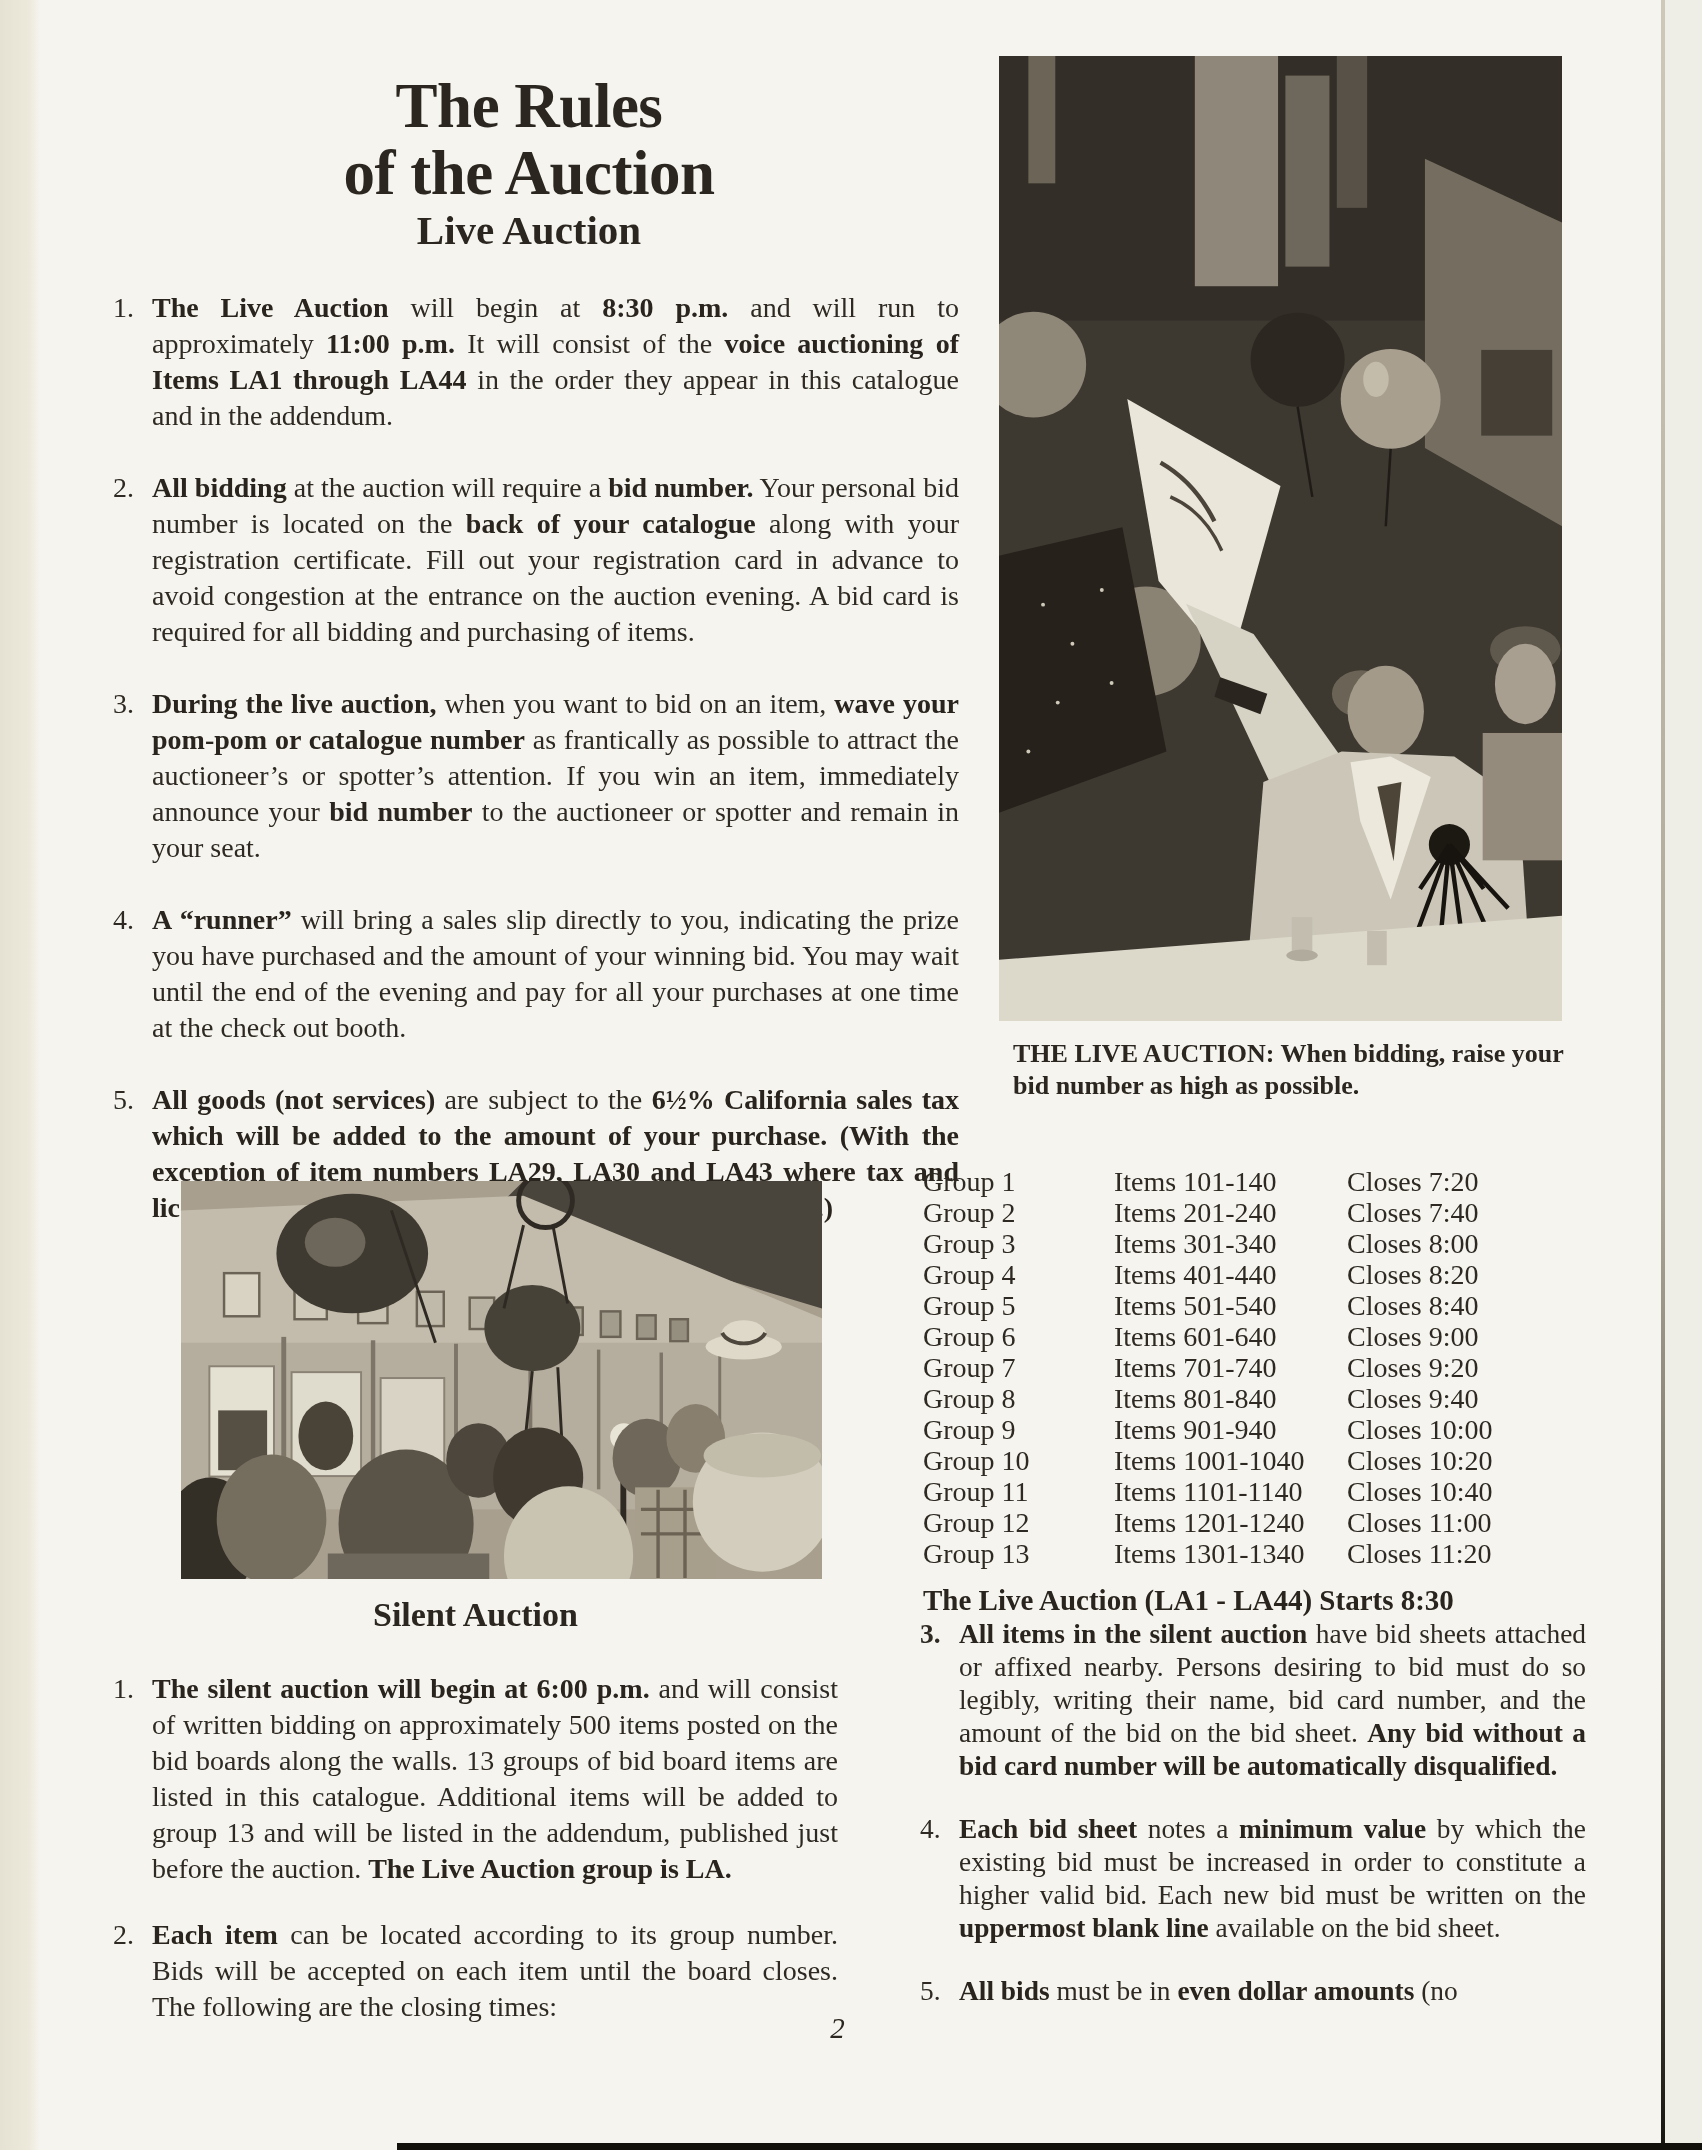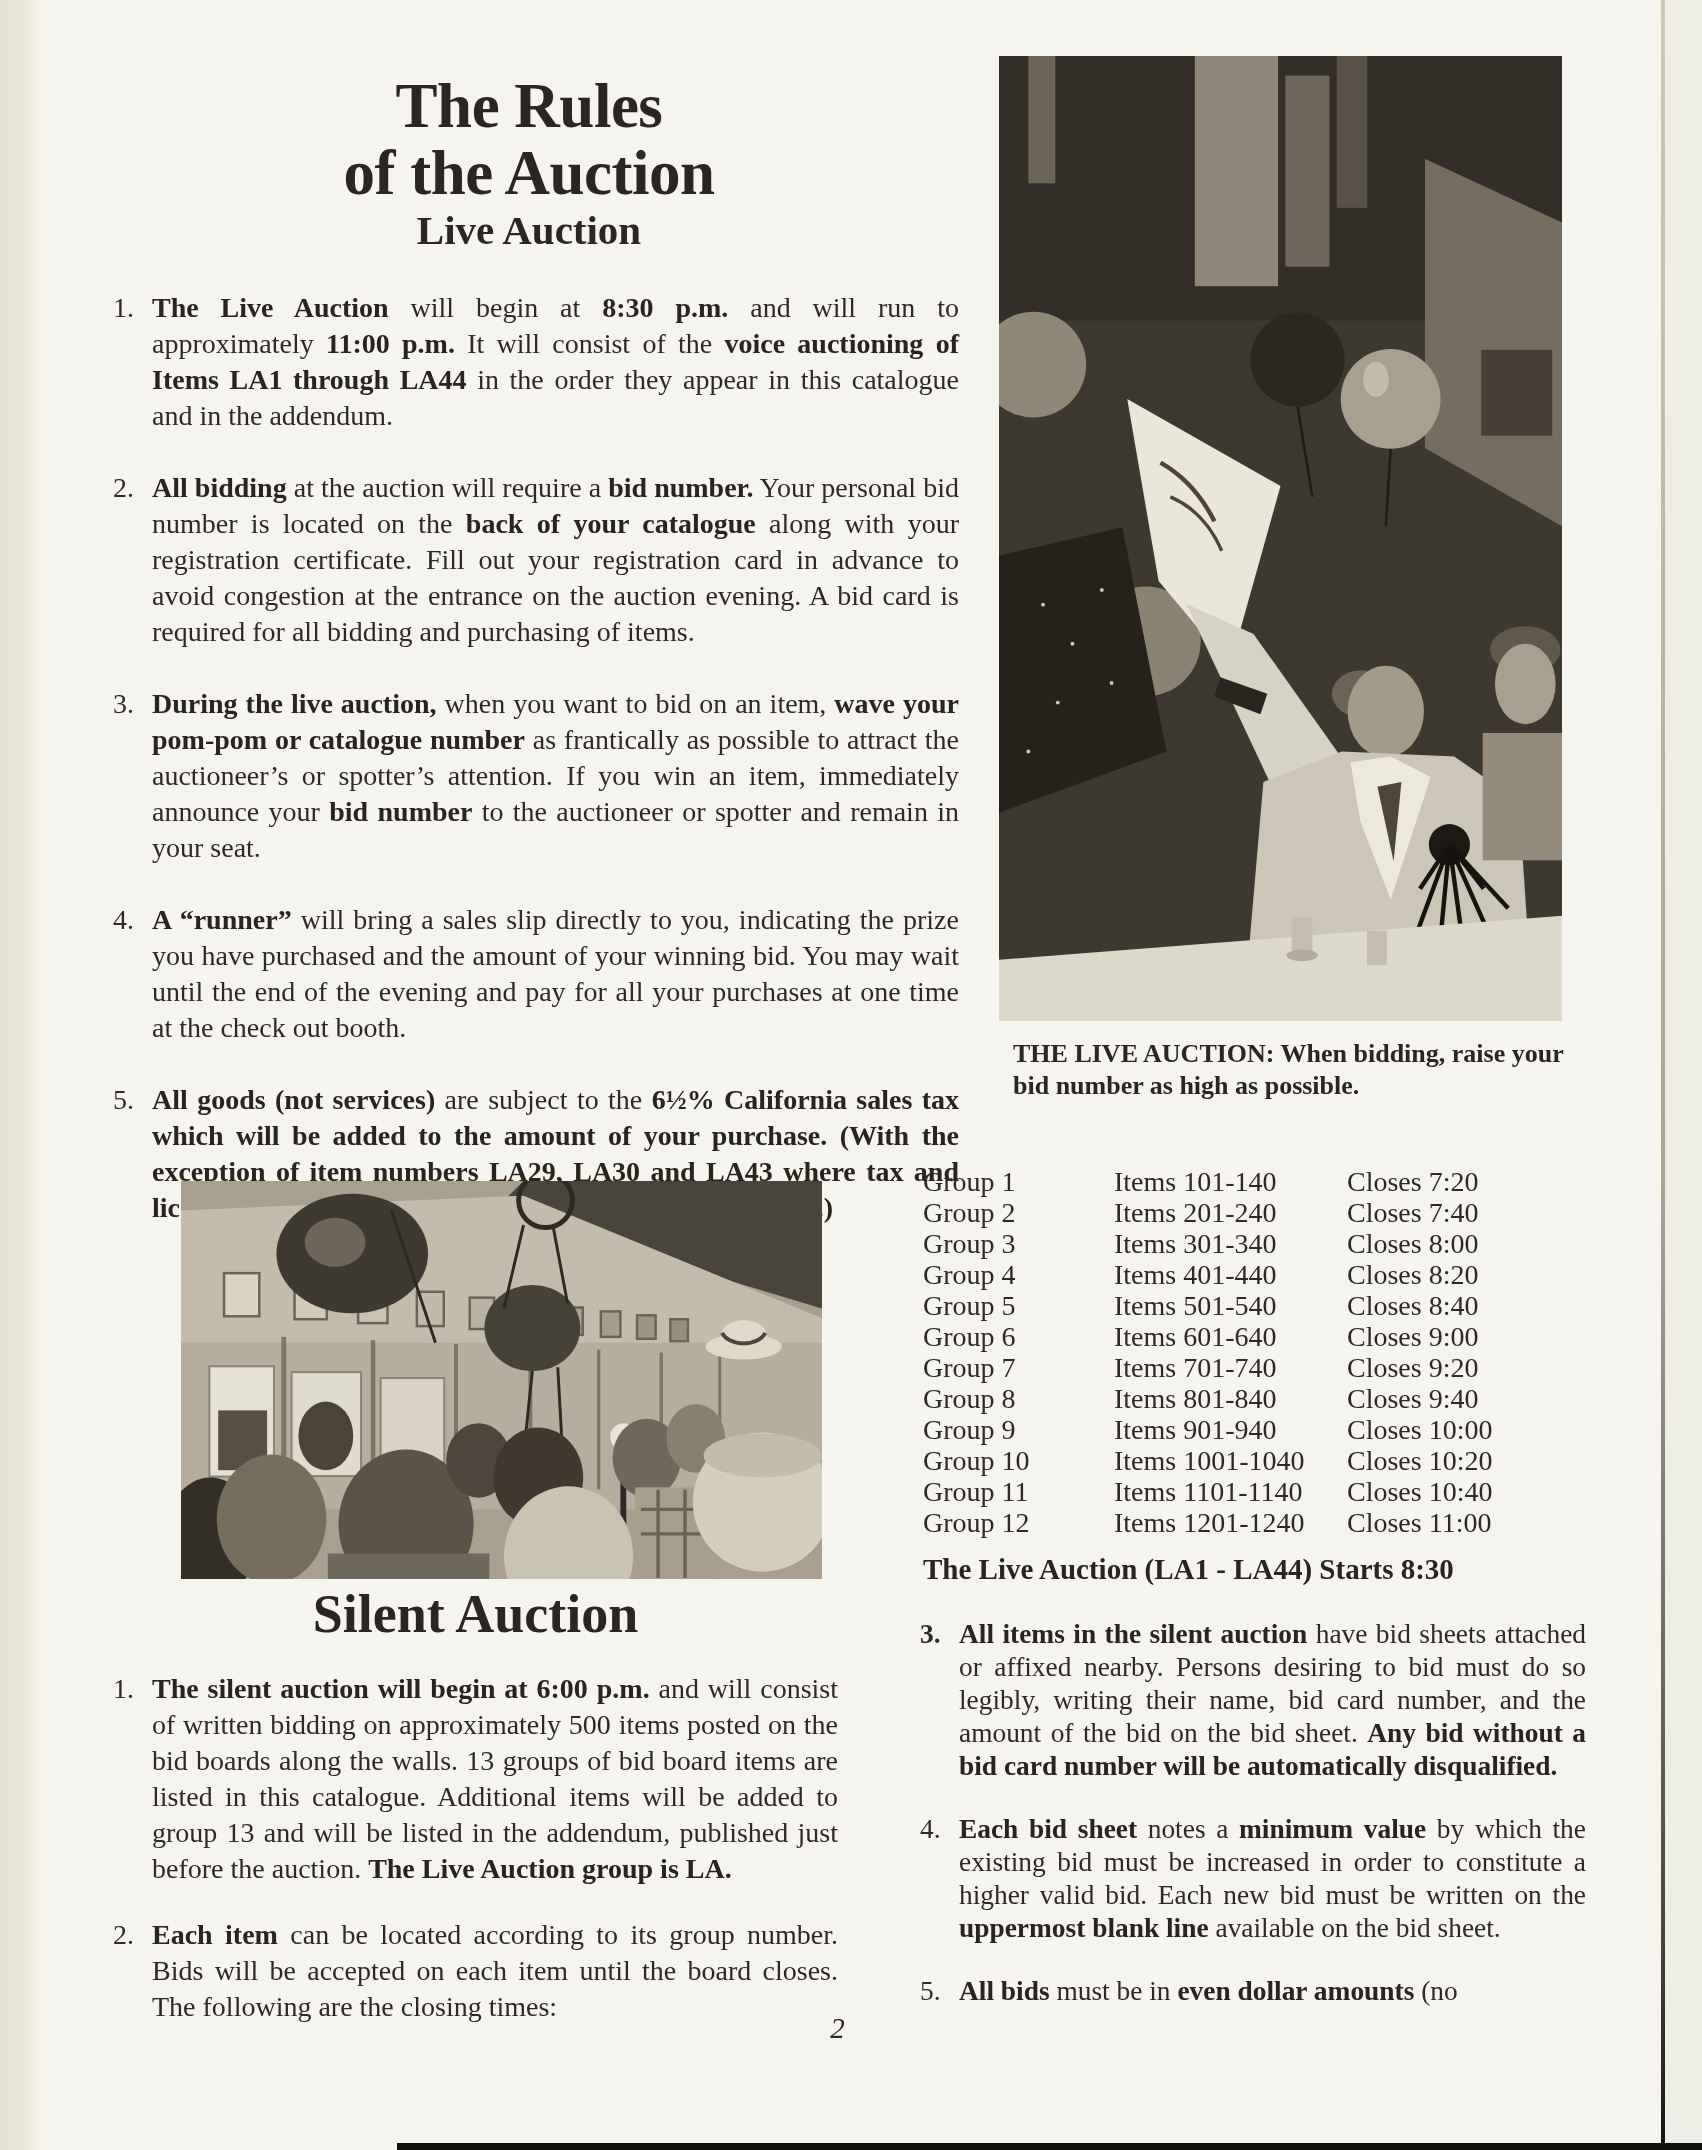--- a/index.html
+++ b/index.html
@@ -16,21 +16,21 @@
   .page-crease{position:absolute;left:1661px;top:0;width:3.9px;height:100%;
     background:linear-gradient(to bottom,#cdc8ba 0%,#aaa597 55%,#4a463c 90%,#16140f 100%);}
   .outer-margin{position:absolute;left:1665px;top:0;width:37px;height:100%;background:#efeee6;}
   .bottom-edge{position:absolute;left:397px;right:0;bottom:0;height:7.8px;background:#12100b;}
 
   
   .title{position:absolute;left:113px;top:73px;width:832px;text-align:center;
     font-weight:bold;font-size:63px;line-height:67px;color:#2b2620;letter-spacing:-0.5px;}
   .section-heading{position:absolute;font-weight:bold;color:#2b2620;text-align:center;}
   #live-heading{left:113px;top:208px;width:832px;font-size:41px;line-height:44px;}
-  #silent-heading-wrap{left:113px;top:1590px;width:725px;font-size:54px;line-height:49px;}
+  #silent-heading-wrap{left:113px;top:1590px;width:725px;font-size:34px;line-height:49px;}
 
   
   .rules{position:absolute;font-size:28px;line-height:36px;}
   #live-rules{left:113px;top:290px;width:846px;}
   #silent-left-rules{left:113px;top:1671px;width:725px;}
   #silent-right-rules{left:920px;top:1618px;width:666px;font-size:27.4px;line-height:33px;}
   .rule{display:flex;}
   .rule + .rule{margin-top:30px;}
   #live-rules .rule + .rule{margin-top:36px;}
   .rule .num{flex:none;width:39px;}
@@ -218,20 +218,25 @@
     </div>
     <div class="ct-row">
       <span class="ct-group">Group 11</span>
       <span class="ct-items">Items 1101-1140</span>
       <span class="ct-closes">Closes 10:40</span>
     </div>
     <div class="ct-row">
       <span class="ct-group">Group 12</span>
       <span class="ct-items">Items 1201-1240</span>
       <span class="ct-closes">Closes 11:00</span>
+    </div>
+    <div class="ct-row">
+      <span class="ct-group">Group 13</span>
+      <span class="ct-items">Items 1301-1340</span>
+      <span class="ct-closes">Closes 11:20</span>
     </div>
     <div class="ct-footer">The Live Auction (LA1 - LA44) Starts 8:30</div>
   </div>
 
   <div class="photo" id="photo-silent">
     <svg viewBox="0 0 1310 812" preserveAspectRatio="none">
       <rect x="0" y="0" width="1310" height="812" fill="#a89f8f"></rect>
       <polygon points="700,0 1310,0 1310,260 640,60" fill="#4a453c"></polygon>
       <polygon points="0,60 700,30 1310,280 1310,470 0,380" fill="#c3bcac"></polygon>
       <g stroke="#6b6456" stroke-width="5">

